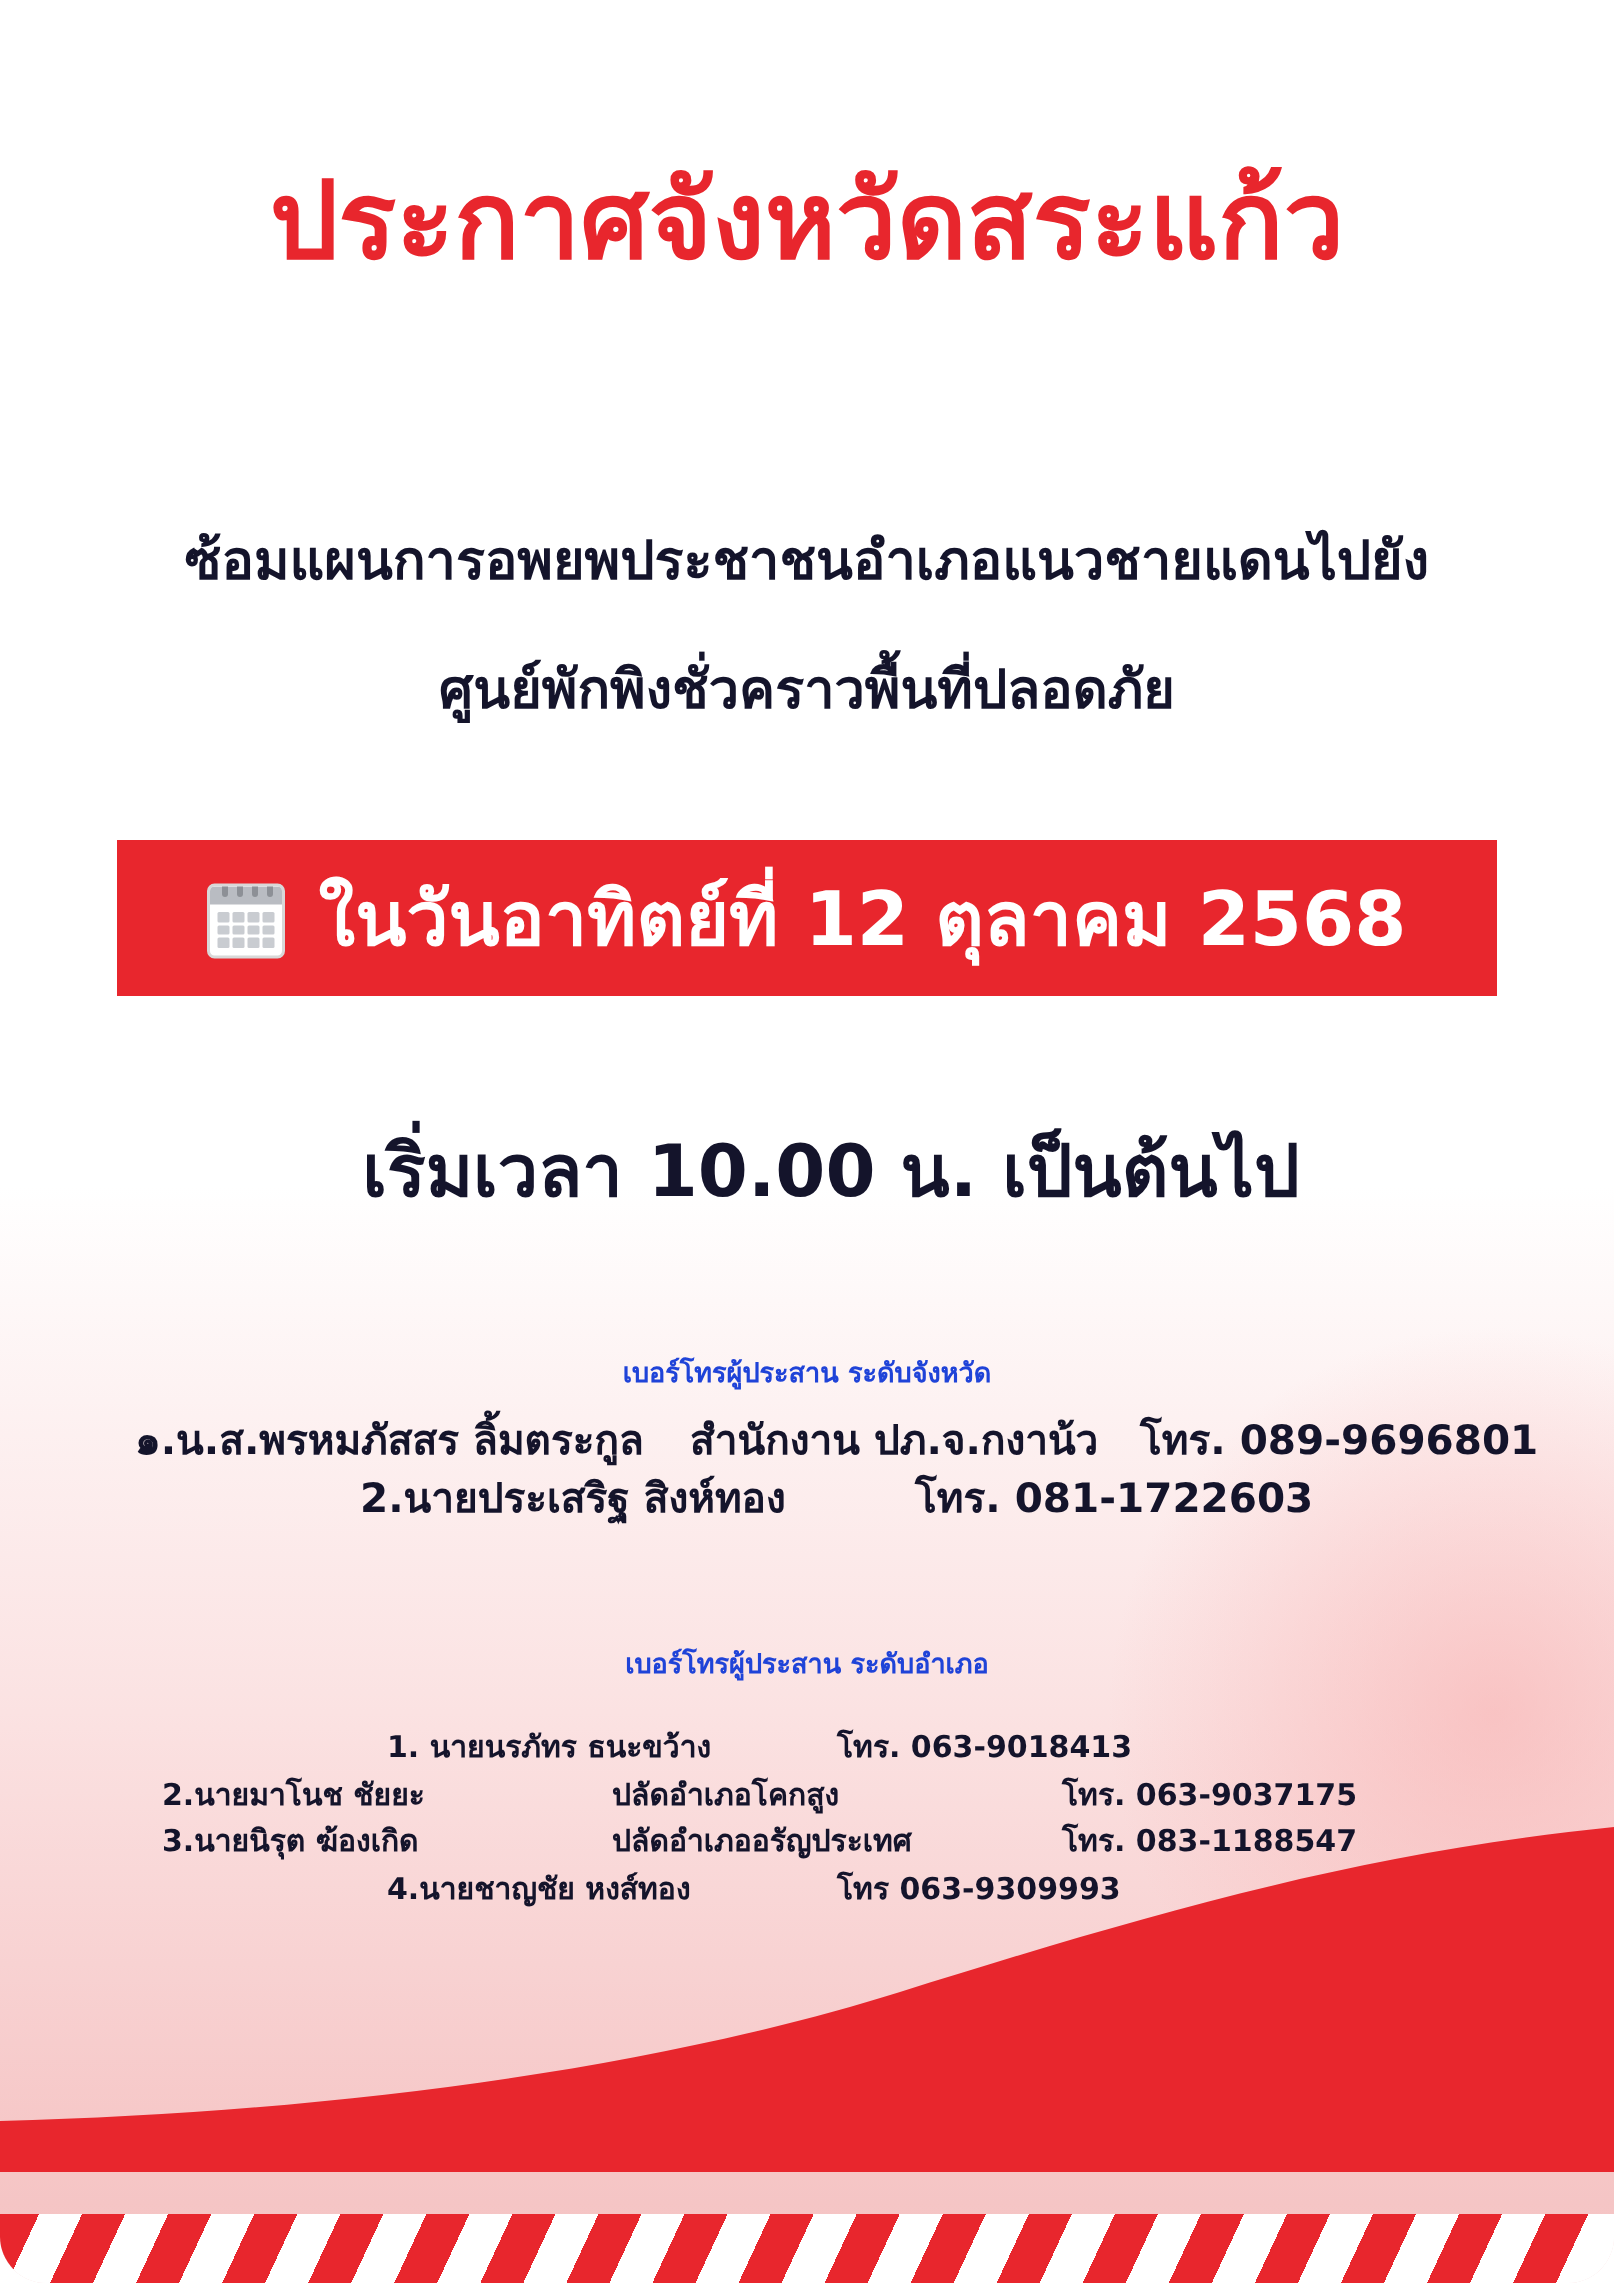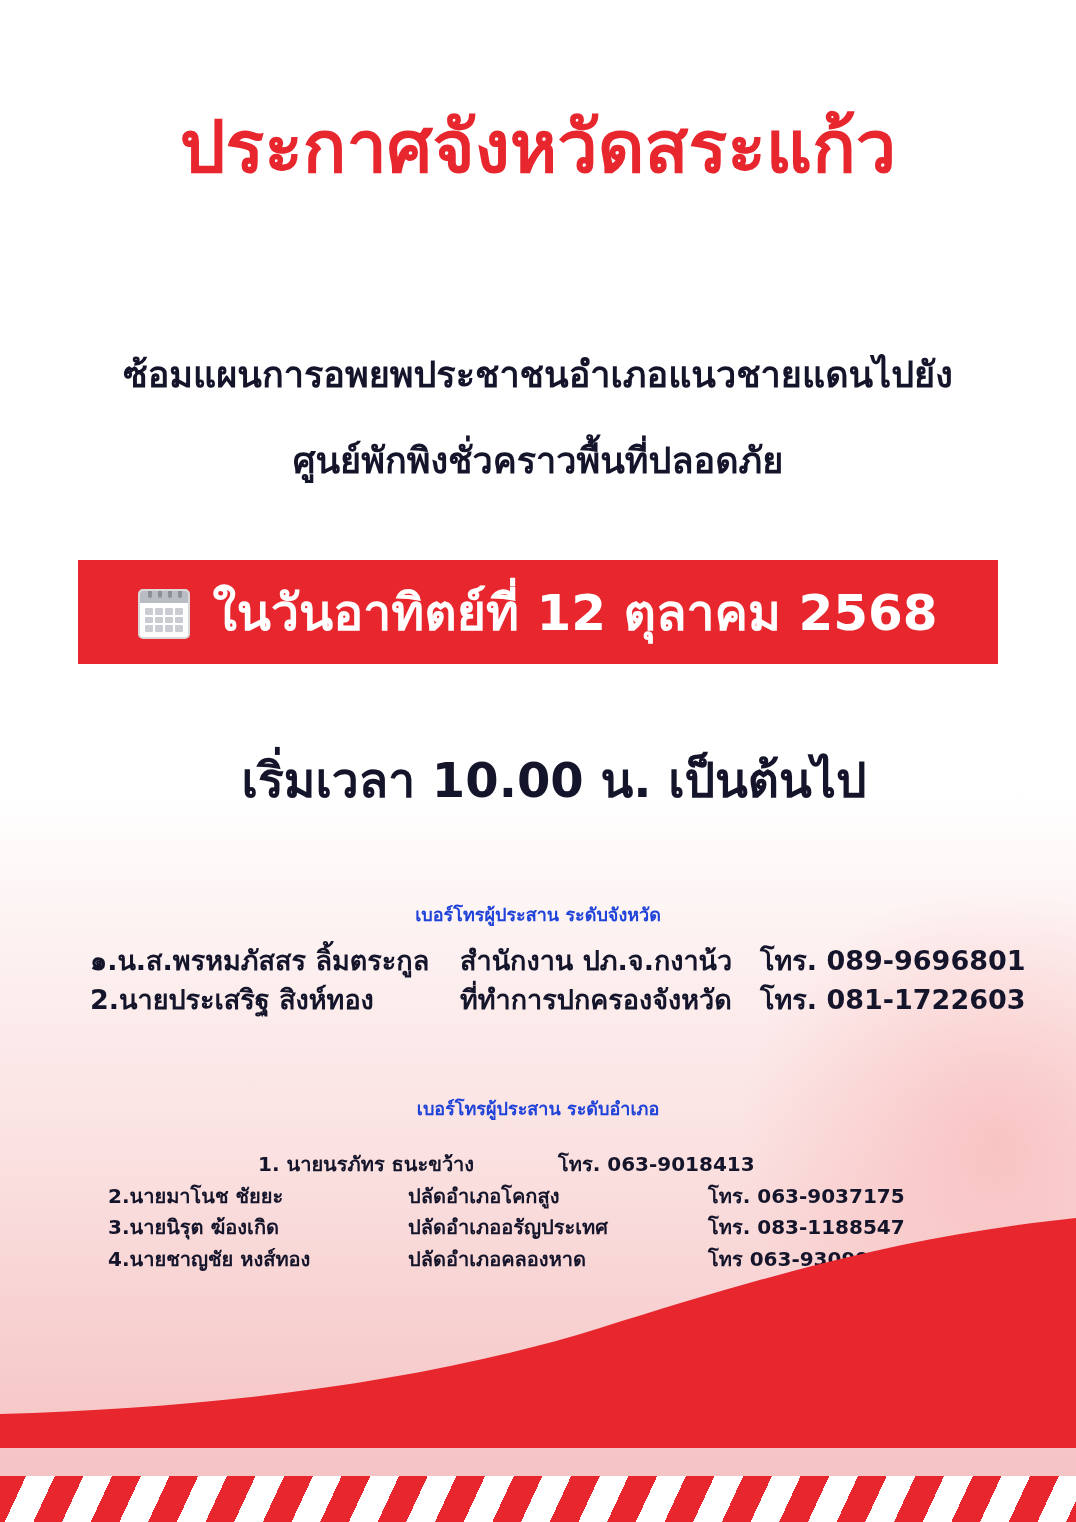--- a/index.html
+++ b/index.html
@@ -20,20 +20,21 @@
     height: 1522px;
     background: linear-gradient(180deg,
         #ffffff 0%,
         #ffffff 52%,
         #fdf1f1 62%,
         #fbe2e2 75%,
         #f8d2d2 86%,
         #f6c8c8 93%,
         #f4c2c2 100%);
     overflow: hidden;
+    border-radius: 31px;
   }
 
   
   .corner-glow {
     position: absolute;
     right: -180px;
     bottom: 120px;
     width: 520px;
     height: 520px;
     border-radius: 50%;
@@ -279,21 +280,20 @@
     <div class="section-heading">เบอร์โทรผู้ประสาน ระดับจังหวัด</div>
 
     <div class="prov-list">
       <div class="prov-row">
         <span class="c-name">๑.น.ส.พรหมภัสสร ลิ้มตระกูล</span>
         <span class="c-office">สำนักงาน ปภ.จ.กงาน้ว</span>
         <span class="c-tel">โทร. 089-9696801</span>
       </div>
       <div class="prov-row">
         <span class="c-name">2.นายประเสริฐ  สิงห์ทอง</span>
-        <span class="c-office">ที่ทำการปกครองจังหวัด</span>
         <span class="c-tel">โทร. 081-1722603</span>
       </div>
     </div>
 
     <div class="section-heading amphoe-heading">เบอร์โทรผู้ประสาน ระดับอำเภอ</div>
 
     <div class="amp-list">
       <div class="amp-row">
         <span class="a-name">1. นายนรภัทร ธนะขว้าง</span>
         <span class="a-tel">โทร. 063-9018413</span>
@@ -303,21 +303,20 @@
         <span class="a-position">ปลัดอำเภอโคกสูง</span>
         <span class="a-tel">โทร. 063-9037175</span>
       </div>
       <div class="amp-row">
         <span class="a-name">3.นายนิรุต ฆ้องเกิด</span>
         <span class="a-position">ปลัดอำเภออรัญประเทศ</span>
         <span class="a-tel">โทร. 083-1188547</span>
       </div>
       <div class="amp-row">
         <span class="a-name">4.นายชาญชัย หงส์ทอง</span>
-        <span class="a-position">ปลัดอำเภอคลองหาด</span>
         <span class="a-tel">โทร 063-9309993</span>
       </div>
     </div>
   </div>
 
   <svg class="bottom-wave" viewBox="0 0 1076 230" preserveAspectRatio="none">
     <path d="M1076,0 C900,18 760,60 600,110 C440,160 230,190 0,196 L0,230 L1076,230 Z" fill="#e8262d"></path>
     <path d="M1076,60 C930,76 800,108 660,150 C520,192 270,214 0,218 L0,230 L1076,230 Z" fill="#ffffff" opacity="0.0"></path>
   </svg>
 

